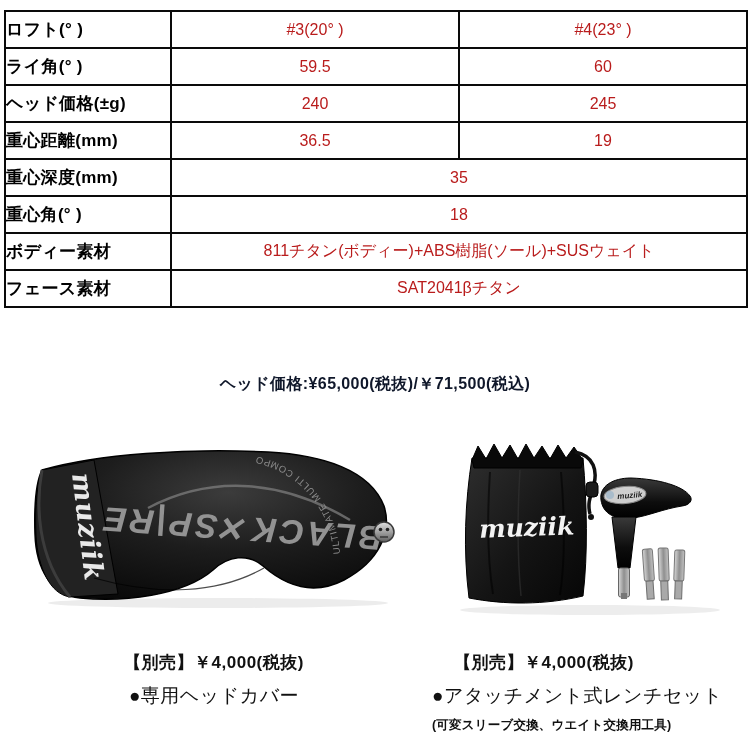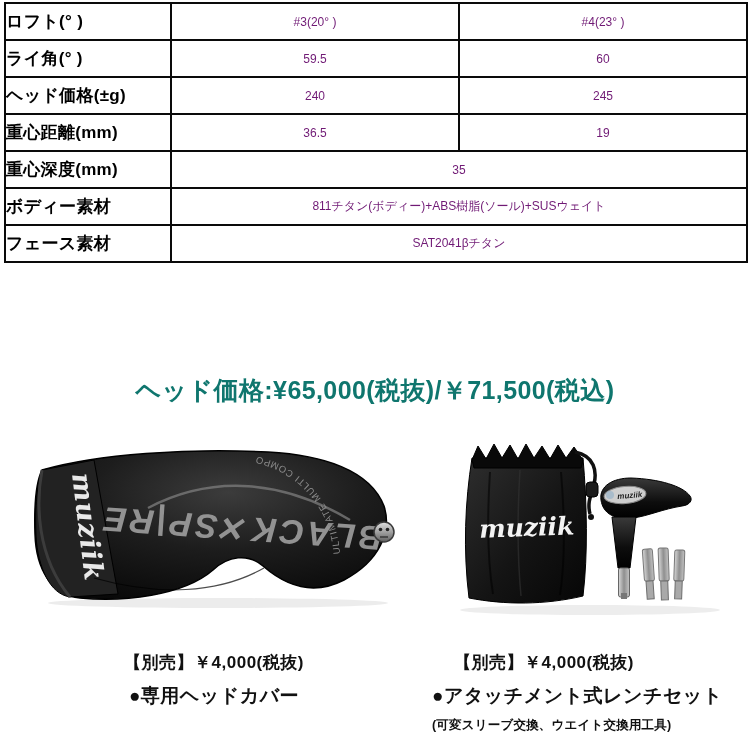--- a/index.html
+++ b/index.html
@@ -1,40 +1,40 @@
 <!DOCTYPE html>
 <html><head>
 <meta charset="utf-8">
 <style>
   html,body{margin:0;padding:0;background:#fff;}
   body{font-family:"Liberation Sans",sans-serif;}
   #screen{position:relative;width:750px;height:750px;background:#ffffff;overflow:hidden;}
 
   
-  table.spec{position:absolute;left:4px;top:2px;width:742px;border-collapse:collapse;table-layout:fixed;}
+  table.spec{position:absolute;left:4px;top:10px;width:742px;border-collapse:collapse;table-layout:fixed;}
   table.spec td{border:2px solid #0a0a0a;height:35px;padding:0;background:#fff;}
   td.lbl{width:166px;font-weight:bold;font-size:17px;color:#000;padding-left:13px;text-align:left;letter-spacing:.3px;}
-  td.val{font-size:12px;color:#701a75;text-align:center;}
+  td.val{font-size:16px;color:#b91c1c;text-align:center;}
   col.c1{width:166px;} col.c2{width:288px;} col.c3{width:288px;}
 
   
   .price{position:absolute;left:0;top:374px;width:750px;text-align:center;
-         font-size:25px;font-weight:bold;color:#0f766e;letter-spacing:.4px;}
+         font-size:16px;font-weight:bold;color:#0f172a;letter-spacing:.4px;}
 
   
   .photo{position:absolute;}
   #hc-photo{left:28px;top:446px;width:372px;height:166px;}
   #ws-photo{left:445px;top:438px;width:292px;height:186px;}
 
   
   .cap{position:absolute;color:#111;}
   #hc-cap{left:28px;top:622px;width:372px;text-align:center;}
   #ws-cap{left:432px;top:622px;width:310px;text-align:left;}
   .cap-price{font-size:17px;font-weight:bold;letter-spacing:.5px;margin-top:29px;}
-  .cap-name{font-size:19px;font-weight:bold;margin-top:9px;letter-spacing:.5px;}
+  .cap-name{font-size:19px;font-weight:normal;margin-top:9px;letter-spacing:.5px;}
   #ws-cap .cap-price{padding-left:22px;}
   .cap-sub{font-size:12.5px;font-weight:bold;margin-top:8px;letter-spacing:.2px;}
   .cap-models{font-size:17px;font-weight:bold;margin-top:6px;color:#222;letter-spacing:1px;}
 </style>
 </head>
 <body>
 
 <div id="screen">
 
   <table class="spec">
@@ -60,20 +60,24 @@
       <td class="val">245</td>
     </tr>
     <tr>
       <td class="lbl">重心距離(mm)</td>
       <td class="val">36.5</td>
       <td class="val">19</td>
     </tr>
     <tr>
       <td class="lbl">重心深度(mm)</td>
       <td class="val" colspan="2">35</td>
+    </tr>
+    <tr>
+      <td class="lbl">重心角(° )</td>
+      <td class="val" colspan="2">18</td>
     </tr>
     <tr>
       <td class="lbl">ボディー素材</td>
       <td class="val" colspan="2">811チタン(ボディー)+ABS樹脂(ソール)+SUSウェイト</td>
     </tr>
     <tr>
       <td class="lbl">フェース素材</td>
       <td class="val" colspan="2">SAT2041βチタン</td>
     </tr>
   </tbody>

